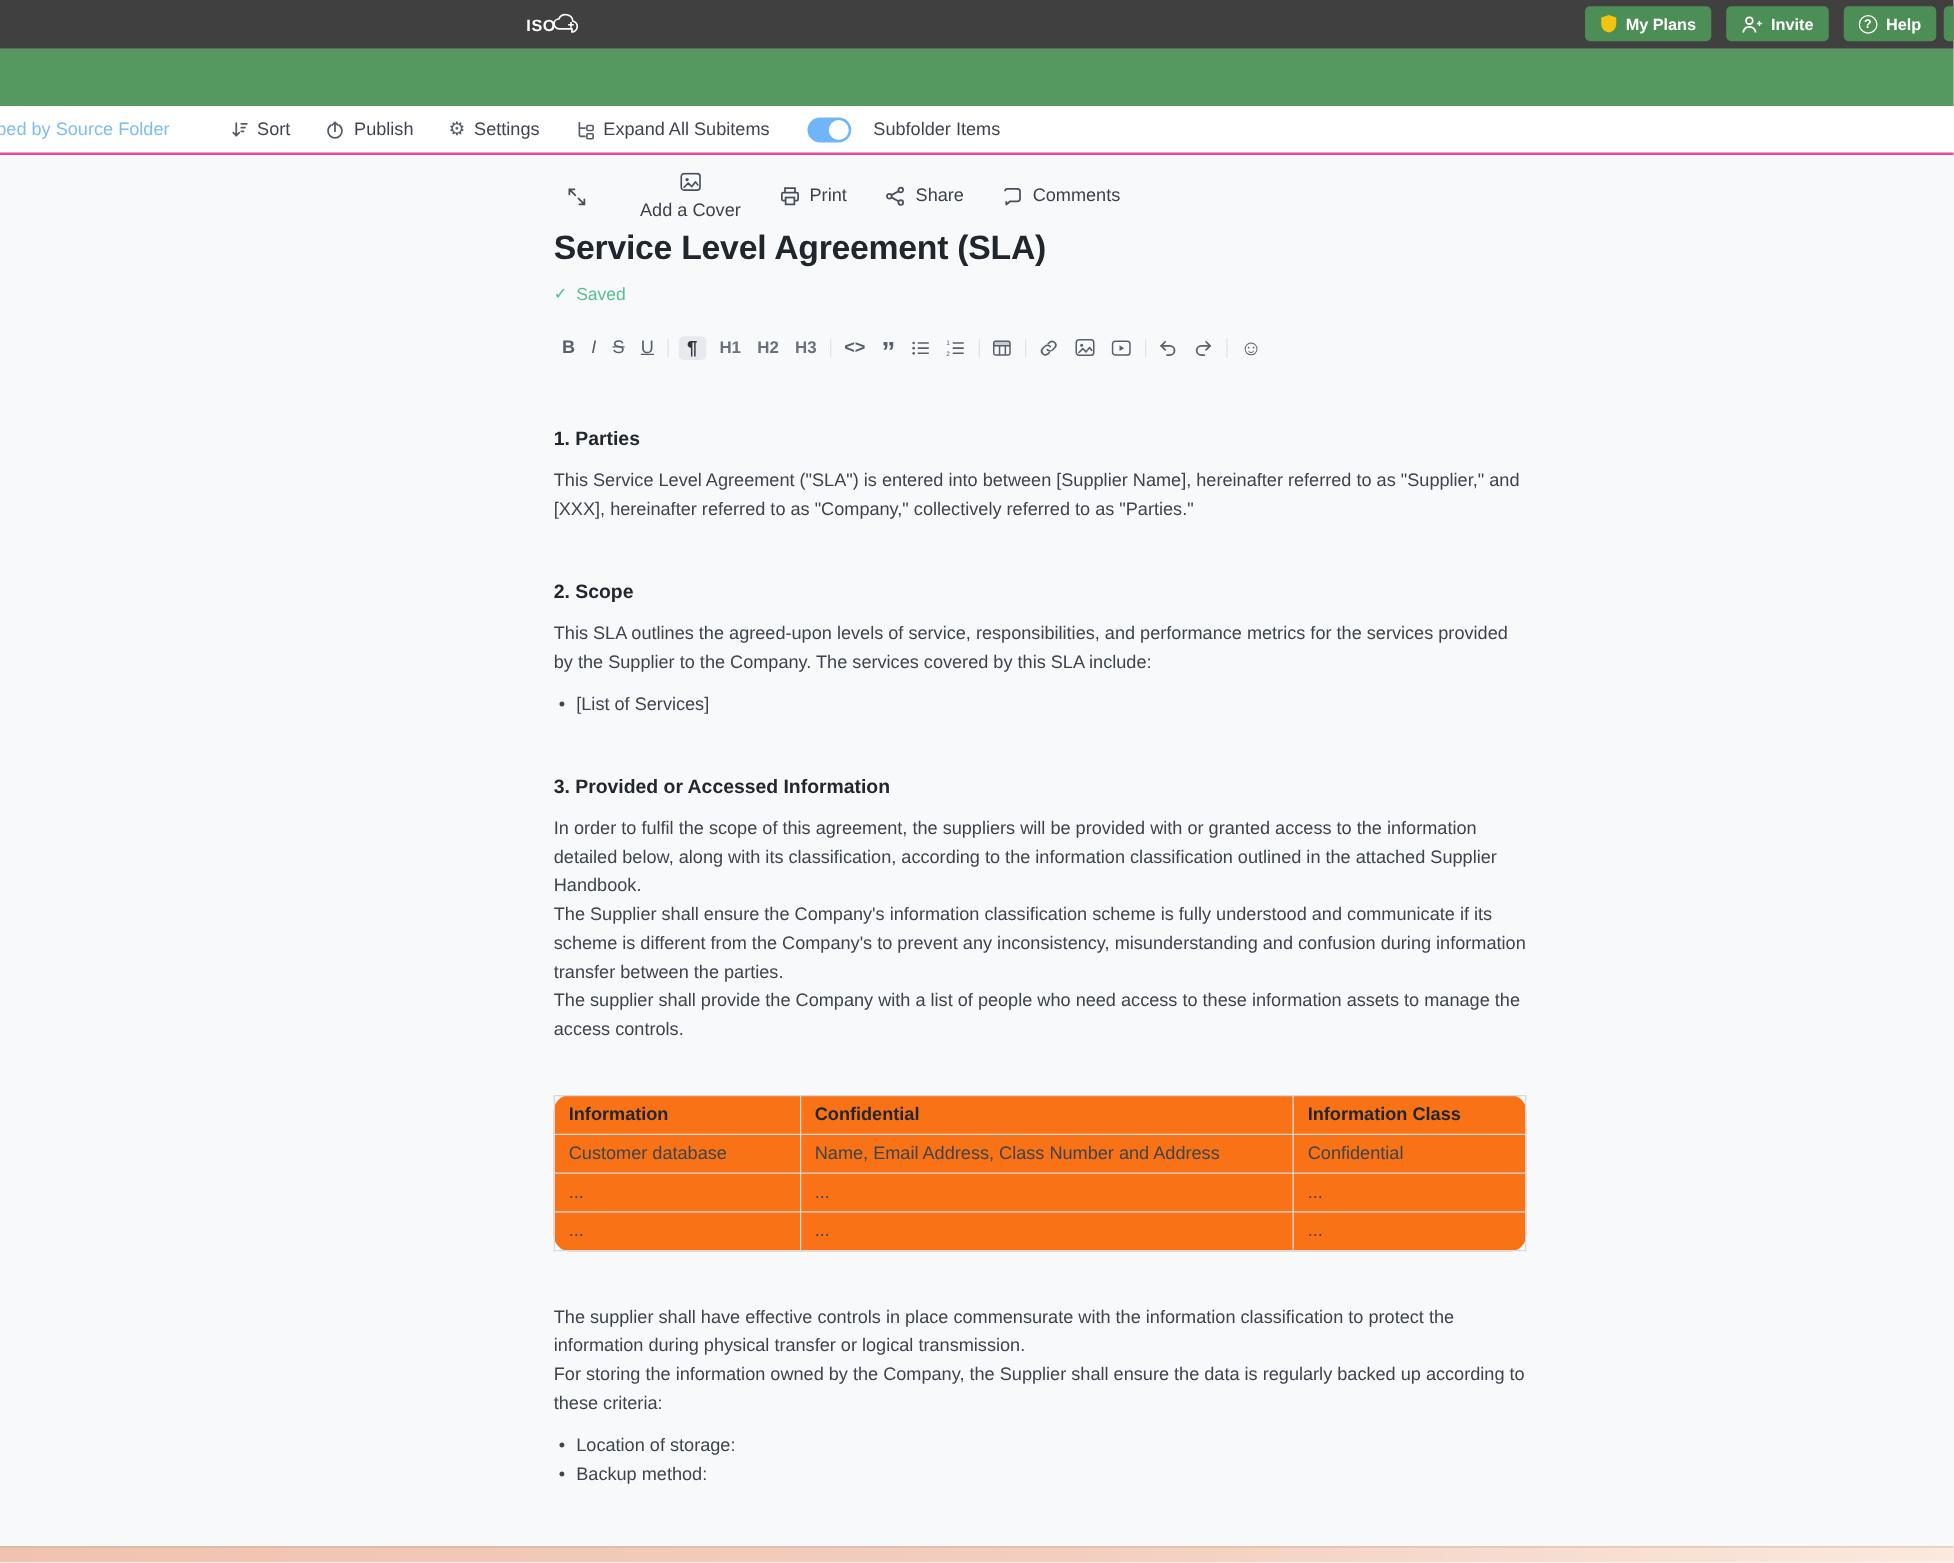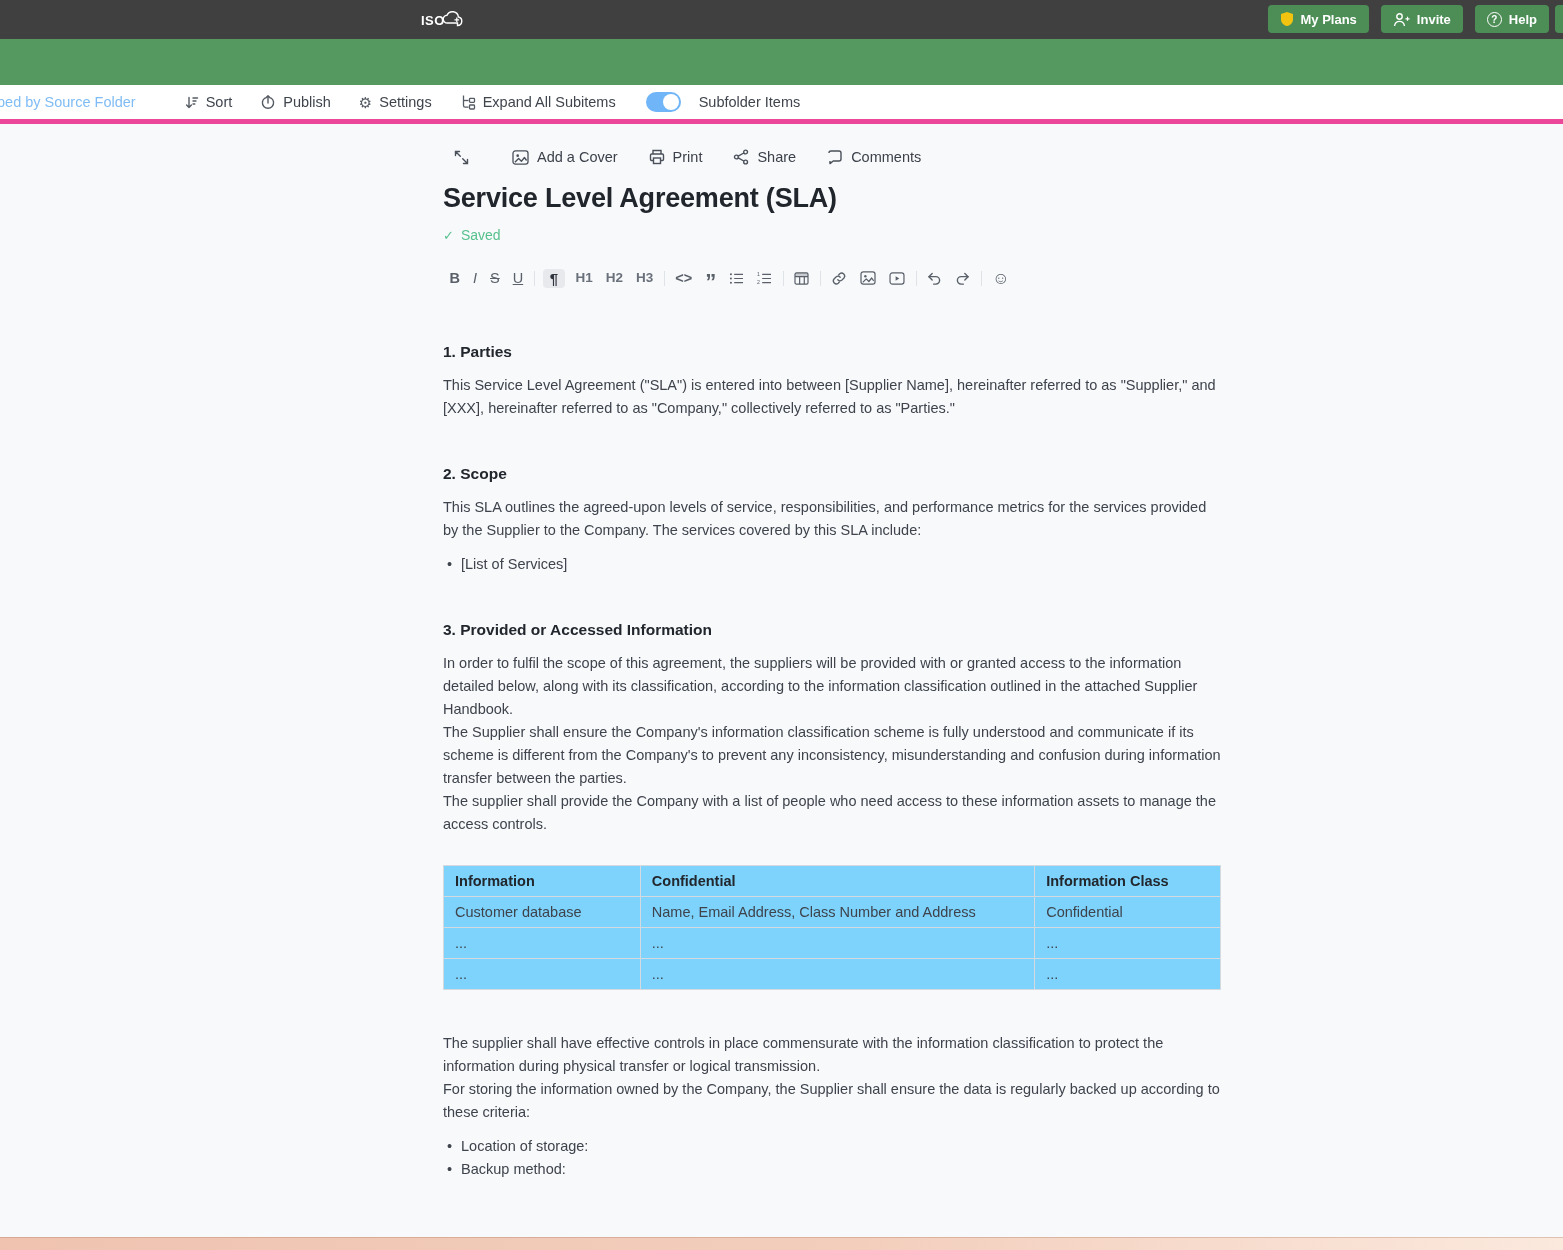--- a/index.html
+++ b/index.html
@@ -11,39 +11,39 @@
   .subbar { position:absolute; top:39px; left:0; right:0; height:46px; background:#559960; }
   .brand { position:absolute; left:421px; top:7px; display:flex; align-items:center; height:26px; color:#fff; }
   .brand .iso-text { font-weight:700; font-size:13px; letter-spacing:0.5px; position:relative; z-index:2; }
   .brand svg { margin-left:-6px; }
   .top-actions { position:absolute; right:14px; top:5px; display:flex; gap:12px; }
   .tbtn { display:flex; align-items:center; gap:7px; background:#4c8e56; border-radius:4px; height:28px; padding:14px 12px; color:#fff; font-size:13px; font-weight:700; cursor:pointer; }
   .help-q { width:15px; height:15px; border:1.5px solid #fff; border-radius:50%; display:grid; place-items:center; font-size:10px; font-weight:700; }
   .top-sliver { position:absolute; right:-6px; top:5px; width:14px; height:28px; background:#4c8e56; border-radius:4px; }
 
   
-  .toolbar { position:absolute; top:85px; left:0; right:0; height:39px; background:#fff; border-bottom:5px solid #ec4899; display:flex; align-items:center; font-size:14.5px; color:#3f444d; }
+  .toolbar { position:absolute; top:85px; left:0; right:0; height:39px; background:#fff; border-bottom:2px solid #ec4899; display:flex; align-items:center; font-size:14.5px; color:#3f444d; }
   .toolbar .grouped { color:#7fbcf5; margin-left:-3px; cursor:pointer; }
   .tool-item { display:flex; align-items:center; gap:7px; cursor:pointer; color:#3f444d; }
   .tool-item svg, .tool-item .uicon { color:#555b64; }
   .toolbar .sp1{ margin-left:48px; } .toolbar .sp{ margin-left:28px; }
   .toggle { width:35px; height:20px; background:#6fb5f8; border-radius:10px; position:relative; margin-left:30px; cursor:pointer; }
   .toggle .knob { position:absolute; right:2px; top:2px; width:16px; height:16px; border-radius:50%; background:#fff; }
   .toolbar .subfolder { margin-left:18px; }
   .uicon { font-size:15px; line-height:1; }
 
   
   .content { position:absolute; top:125px; left:0; right:0; bottom:13px; background:#f8f9fb; overflow:hidden; }
   .doc { position:absolute; left:443px; top:0; width:778px; }
 
   .doc-tools { margin-top:22px; display:flex; align-items:center; height:20px; color:#3c414a; font-size:14.5px; }
   .doc-tools .expander { margin-left:10px; color:#4a505a; cursor:pointer; display:flex; }
   .doc-tools .dt { display:flex; align-items:center; gap:8px; cursor:pointer; }
   .doc-tools .dt svg { color:#4a505a; }
-  .doc-tools .dt.first { margin-left:42px; }
+  .doc-tools .dt.first { margin-left:42px;flex-direction:column; }
   .doc-tools .dt + .dt { margin-left:31px; }
 
   .doc-title { margin-top:16px; font-size:27px; font-weight:700; color:#21252c; letter-spacing:-0.2px; }
   .saved { margin-top:13px; display:flex; align-items:center; gap:7px; color:#57c18e; font-size:14px; }
   .saved .chk { font-size:13px; font-weight:700; }
 
   .fmt { margin-top:23px; display:flex; align-items:center; color:#596069; font-size:14.5px; height:24px; }
   .fmt .fi { padding:0 6.5px; cursor:pointer; display:flex; align-items:center; line-height:1; }
   .fmt .fi.b{font-weight:700;} .fmt .fi.i{font-style:italic;}
   .fmt .fi.s{text-decoration:line-through;} .fmt .fi.u{text-decoration:underline;}
@@ -53,21 +53,21 @@
   .fmt .quote { font-size:22px; font-weight:700; margin-top:8px; }
   .fmt svg { color:#596069; }
 
   .body-text { margin-top:52px; font-size:14.5px; line-height:23px; color:#3e434c; }
   .sec-h { font-size:15.5px; font-weight:700; color:#22262d; line-height:19px; }
   .mt-h { margin-top:44px; } .mt-p { margin-top:13px; }
   ul.blist { list-style:none; margin-top:11px; }
   ul.blist li { padding-left:18px; position:relative; line-height:23px; }
   ul.blist li::before { content:"•"; position:absolute; left:4px; color:#3e434c; }
 
-  table.info { border-collapse:collapse; margin-top:29px; width:778px; background:#7dd3fc; font-size:14.5px; }
+  table.info { border-collapse:collapse; margin-top:40px; width:778px; background:#f97316; font-size:14.5px;border-radius:13px; }
   table.info th, table.info td { border:1px solid #d5dae0; padding:5px 11px; height:31px; text-align:left; font-weight:400; color:#3e434c; line-height:20px; }
   table.info th { font-weight:700; color:#22262d; }
   .col1{width:197px;} .col2{width:395px;} .col3{width:186px;}
 
   
   .bottombar { position:absolute; left:0; right:0; bottom:0; height:13px; background:linear-gradient(90deg,#efc3b0 0%,#f3cebd 55%,#fbe9dd 100%); border-top:1px solid rgba(175,120,92,.35); }
 </style>
 </head>
 <body>
 

